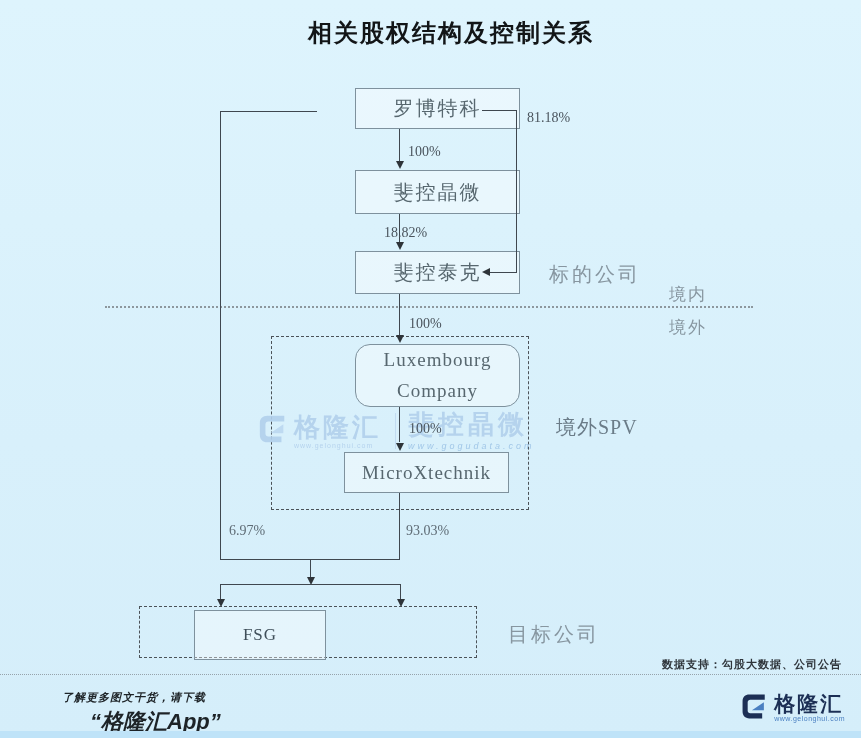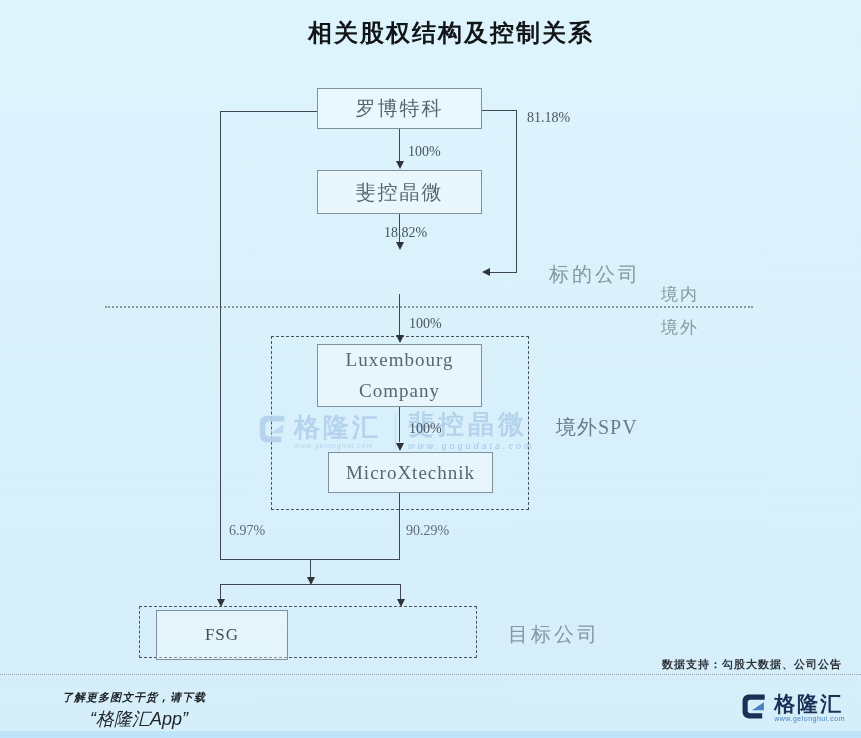--- a/index.html
+++ b/index.html
@@ -8,27 +8,27 @@
     background:linear-gradient(180deg,#def4fd 0%,#d8f0fb 60%,#d5eefa 100%);}
 
   
   .title{position:absolute;left:0;top:17px;width:840px;text-align:center;
     font-size:24px;font-weight:bold;color:#121517;letter-spacing:2px;margin-left:31px;}
 
   
   .node{position:absolute;box-sizing:border-box;border:1px solid #7e919d;
     background:rgba(255,255,255,0.38);display:flex;align-items:center;justify-content:center;
     font-family:"Liberation Serif","DejaVu Serif",serif;color:#57676f;font-size:20px;
-    letter-spacing:2px;text-align:center;z-index:3;}
+    letter-spacing:2px;text-align:center;z-index:3;margin-left:38px;}
   .n-lbtk{left:317px;top:88px;width:165px;height:41px;}
   .n-fkjw{left:317px;top:170px;width:165px;height:44px;}
   .n-fktk{left:317px;top:251px;width:165px;height:43px;}
   .n-lux{left:317px;top:344px;width:165px;height:63px;font-size:19px;letter-spacing:1px;
-    line-height:1.6;padding:0 14px;}
-  .n-mxt{left:328px;top:452px;width:165px;height:41px;font-size:19px;letter-spacing:1px;}
+    line-height:1.6;padding:0 14px;border-radius:15px;}
+  .n-mxt{left:306px;top:452px;width:165px;height:41px;font-size:19px;letter-spacing:1px;}
   .n-fsg{left:156px;top:610px;width:132px;height:50px;font-size:17px;color:#3e4e59;letter-spacing:1px;}
   .n-fag{left:333px;top:610px;width:132px;height:43px;font-size:21px;color:#3e4e59;letter-spacing:1px;}
 
   
   .dashed-box{position:absolute;box-sizing:border-box;border:1px dashed #4b5258;z-index:2;}
   .spv-box{left:271px;top:336px;width:258px;height:174px;}
   .target-box{left:139px;top:606px;width:338px;height:52px;}
   .border-dash{position:absolute;left:105px;top:306px;width:648px;height:0;
     border-top:2px dotted #8d979d;z-index:1;}
 
@@ -41,42 +41,42 @@
     border-bottom:4px solid transparent;border-right:8px solid #2e3439;z-index:4;}
 
   
   .pct{position:absolute;font-family:"Liberation Serif","DejaVu Serif",serif;
     font-size:14px;color:#4a545d;z-index:5;}
   .pct-dim{color:#5f6c76;}
 
   
   .region{position:absolute;font-family:"Liberation Serif","DejaVu Serif",serif;
     color:#8796a0;font-size:20px;letter-spacing:3px;z-index:3;}
-  .r-domestic,.r-overseas{font-size:17px;letter-spacing:2px;}
+  .r-domestic,.r-overseas{font-size:17px;letter-spacing:2px;margin-left:8px;}
   .r-spv{color:#6b7c88;letter-spacing:1px;}
 
   
   .watermark{position:absolute;left:256px;top:411px;display:flex;align-items:center;
     z-index:2;opacity:0.9;}
   .wm-brandcol{display:flex;flex-direction:column;margin-left:4px;}
   .wm-brand{font-size:26px;font-weight:bold;color:#b2d0ec;letter-spacing:3px;line-height:1;}
   .wm-url{font-size:7px;color:#b2d0ec;letter-spacing:1px;margin-top:2px;}
   .wm-sep{width:1px;height:36px;background:#c0d9f0;margin:0 12px 0 14px;}
   .wm-partnercol{display:flex;flex-direction:column;}
   .wm-partner{font-size:26px;font-weight:bold;color:#b2d0ec;letter-spacing:4px;line-height:1;}
   .wm-url2{font-size:9px;color:#9cc3e6;letter-spacing:3px;margin-top:4px;font-style:italic;}
 
   
   .dotted-sep{position:absolute;left:0;top:674px;width:861px;height:0;
     border-top:1px dotted #96a3ab;z-index:1;}
   .data-support{position:absolute;right:19px;top:657px;font-size:11px;font-weight:bold;
     color:#2f353b;letter-spacing:1px;}
   .promo1{position:absolute;left:62px;top:690px;font-size:11px;font-weight:bold;
     font-style:italic;color:#1d2327;letter-spacing:1px;}
-  .promo2{position:absolute;left:90px;top:707px;font-size:18px;font-weight:normal;
+  .promo2{position:absolute;left:90px;top:707px;font-size:22px;font-weight:bold;
     font-style:italic;color:#1d2327;}
   .footer-logo{position:absolute;right:16px;top:692px;display:flex;align-items:flex-start;}
   .fl-textcol{display:flex;flex-direction:column;margin-left:5px;}
   .fl-brand{font-size:21px;font-weight:bold;color:#1c2f55;letter-spacing:2px;line-height:1.1;}
   .fl-url{font-size:7px;color:#4a7fc1;letter-spacing:0.5px;}
   .bottom-bar{position:absolute;left:0;bottom:0;width:861px;height:7px;background:#bfe3f8;}
 </style>
 </head>
 <body>
 
@@ -113,31 +113,32 @@
   <div class="vl" style="left:310px;top:559px;height:19px;"></div>
   <div class="arr-d" style="left:307px;top:577px;"></div>
   <div class="hl" style="left:220px;top:584px;width:181px;"></div>
   <div class="vl" style="left:220px;top:584px;height:16px;"></div>
   <div class="arr-d" style="left:217px;top:599px;"></div>
   <div class="vl" style="left:400px;top:584px;height:16px;"></div>
   <div class="arr-d" style="left:397px;top:599px;"></div>
 
   <div class="node n-lbtk">罗博特科</div>
   <div class="node n-fkjw">斐控晶微</div>
+  <div class="node n-fktk">斐控泰克</div>
   <div class="node n-lux">Luxembourg Company</div>
   <div class="node n-mxt">MicroXtechnik</div>
   <div class="node n-fsg">FSG</div>
 
   <div class="pct" style="left:408px;top:144px;">100%</div>
   <div class="pct" style="left:384px;top:225px;">18.82%</div>
   <div class="pct" style="left:527px;top:110px;">81.18%</div>
   <div class="pct" style="left:409px;top:316px;">100%</div>
   <div class="pct" style="left:409px;top:421px;">100%</div>
   <div class="pct pct-dim" style="left:229px;top:523px;">6.97%</div>
-  <div class="pct pct-dim" style="left:406px;top:523px;">90.29%</div>
+  <div class="pct pct-dim" style="left:406px;top:523px;">93.03%</div>
 
   <div class="region" style="left:549px;top:261px;">标的公司</div>
   <div class="region r-domestic" style="left:661px;top:283px;">境内</div>
   <div class="region r-overseas" style="left:661px;top:316px;">境外</div>
   <div class="region r-spv" style="left:556px;top:414px;">境外SPV</div>
   <div class="region" style="left:508px;top:621px;">目标公司</div>
 
   <div class="watermark">
     <span>
       <svg width="34" height="32" viewBox="0 0 34 34">

